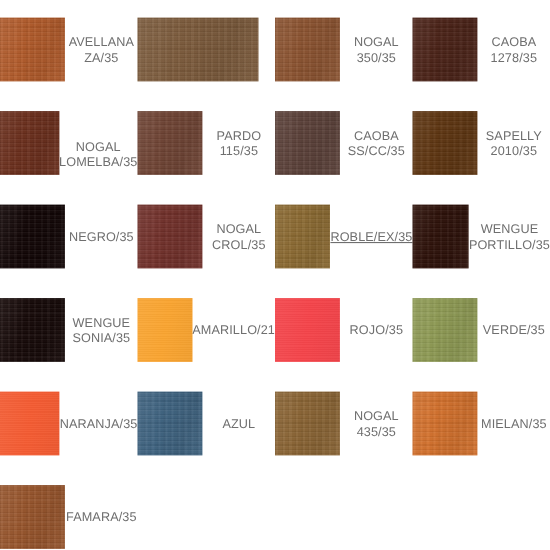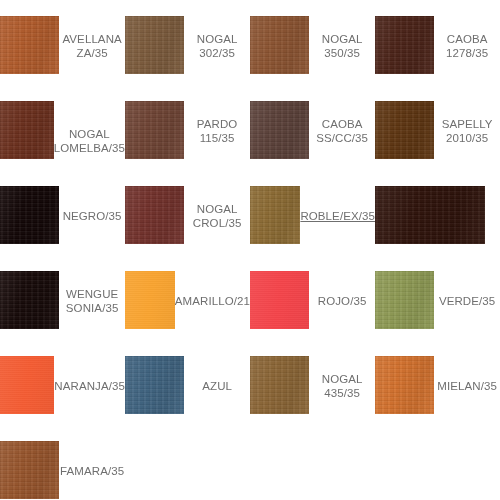--- a/index.html
+++ b/index.html
@@ -113,21 +113,20 @@
 </head>
 <body>
 
 <div id="swatch-grid" style="background: rgb(255, 255, 255);">
     <div class="swatch-cell">
       <div class="swatch-chip" style="background-color: rgb(176, 90, 42);"></div>
       <div class="swatch-label" style="color: rgb(111, 111, 111);">AVELLANA ZA/35</div>
     </div>
     <div class="swatch-cell">
       <div class="swatch-chip" style="background-color: rgb(123, 90, 59);"></div>
-      <div class="swatch-label" style="color: rgb(111, 111, 111);">NOGAL 302/35</div>
     </div>
     <div class="swatch-cell">
       <div class="swatch-chip" style="background-color: rgb(139, 83, 48);"></div>
       <div class="swatch-label" style="color: rgb(111, 111, 111);">NOGAL 350/35</div>
     </div>
     <div class="swatch-cell">
       <div class="swatch-chip" style="background-color: rgb(74, 34, 23);"></div>
       <div class="swatch-label" style="color: rgb(111, 111, 111);">CAOBA 1278/35</div>
     </div>
     <div class="swatch-cell">
@@ -153,20 +152,21 @@
     <div class="swatch-cell">
       <div class="swatch-chip" style="background-color: rgb(113, 48, 42);"></div>
       <div class="swatch-label" style="color: rgb(111, 111, 111);">NOGAL CROL/35</div>
     </div>
     <div class="swatch-cell">
       <div class="swatch-chip" style="background-color: rgb(139, 106, 50);"></div>
       <div class="swatch-label" style="color: rgb(111, 111, 111); text-decoration: underline;">ROBLE/EX/35</div>
     </div>
     <div class="swatch-cell">
       <div class="swatch-chip" style="background-color: rgb(45, 17, 9);"></div>
+      <div class="swatch-label" style="color: rgb(111, 111, 111);">WENGUE PORTILLO/35</div>
     </div>
     <div class="swatch-cell">
       <div class="swatch-chip" style="background-color: rgb(21, 8, 7);"></div>
       <div class="swatch-label" style="color: rgb(111, 111, 111);">WENGUE SONIA/35</div>
     </div>
     <div class="swatch-cell">
       <div class="swatch-chip flat" style="background-color: rgb(249, 164, 49);"></div>
       <div class="swatch-label" style="color: rgb(111, 111, 111);">AMARILLO/21</div>
     </div>
     <div class="swatch-cell">

